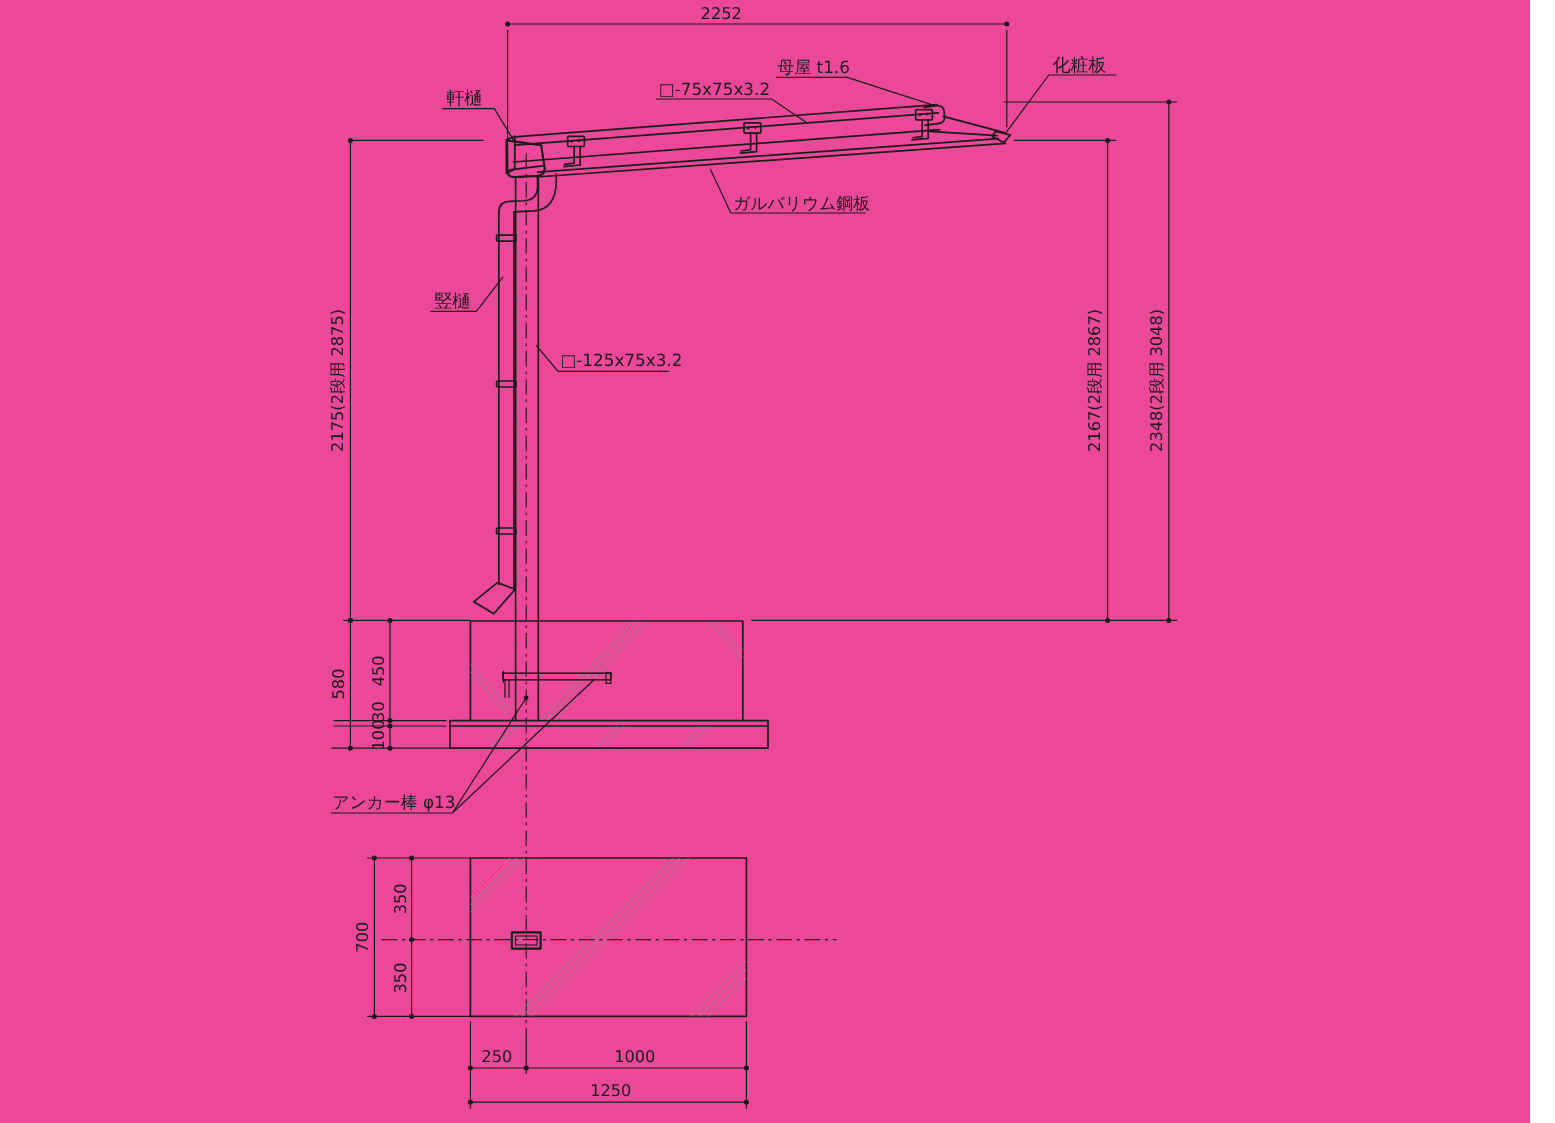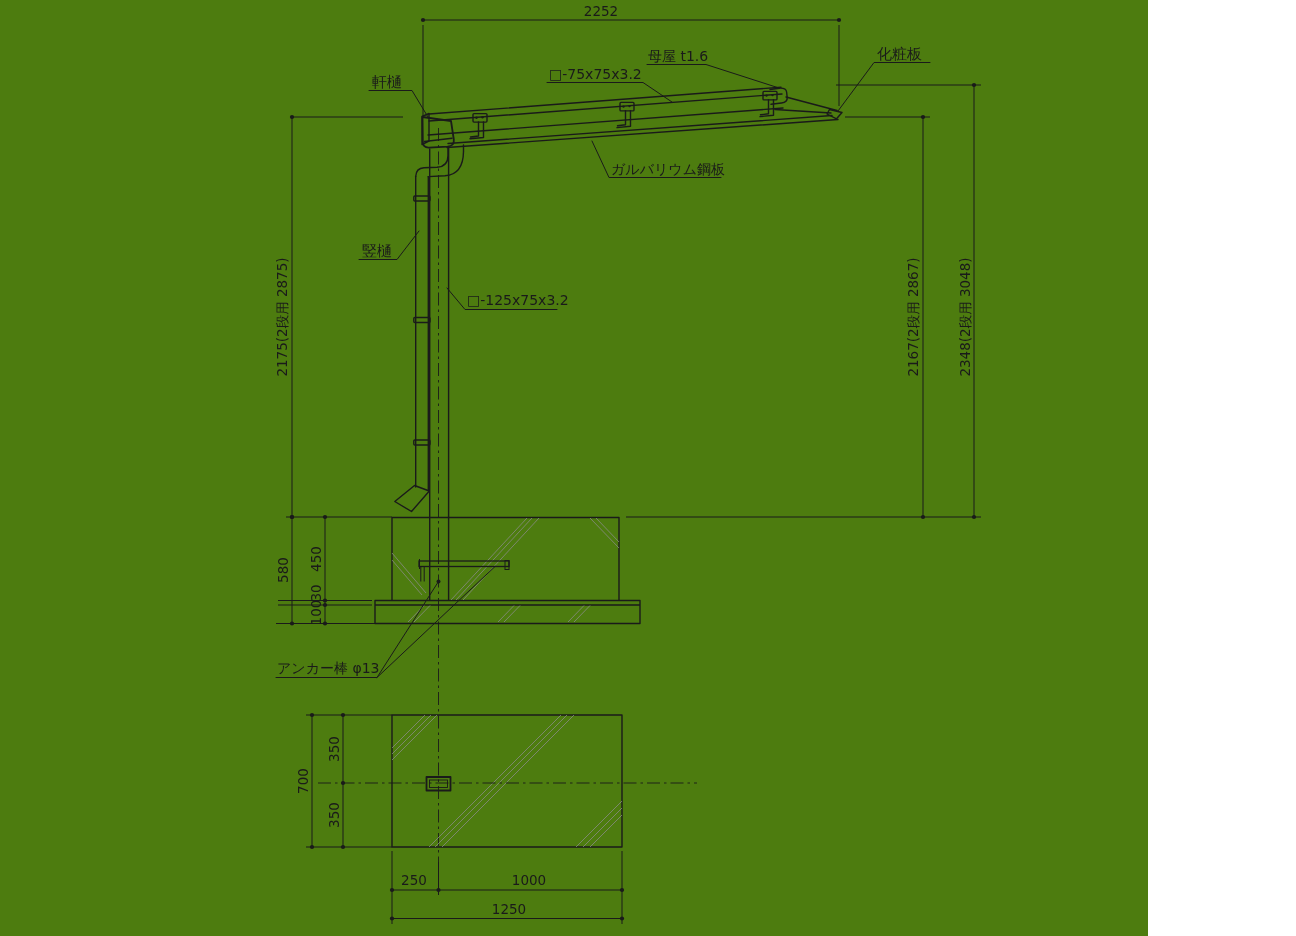--- a/index.html
+++ b/index.html
@@ -1,16 +1,16 @@
 <!DOCTYPE html>
 <html><head>
 <meta charset="utf-8">
 <style>
   html,body{margin:0;padding:0;background:#fff;}
-  .sheet{position:relative;width:1148px;height:936px;background:#4d7c0f;overflow:hidden;
+  .sheet{position:relative;width:1275px;height:936px;background:#ec4899;overflow:hidden;
          font-family:"DejaVu Sans", sans-serif;}
   svg{display:block}
   text{fill:#1a1a1a;font-family:"DejaVu Sans", sans-serif;}
   .lbl{font-size:15px;}
   .spec{font-size:14px;}
   .dim{font-size:13.5px;}
   .s{stroke:#1a1a1a;stroke-width:1.4;fill:none;stroke-linecap:round;stroke-linejoin:round;}
   .sb{stroke:#1a1a1a;stroke-width:1.8;fill:none;stroke-linejoin:round;}
   .t{stroke:#1a1a1a;stroke-width:1;fill:none;stroke-linecap:round;}
   .d{stroke:#1a1a1a;stroke-width:1;fill:none;}

